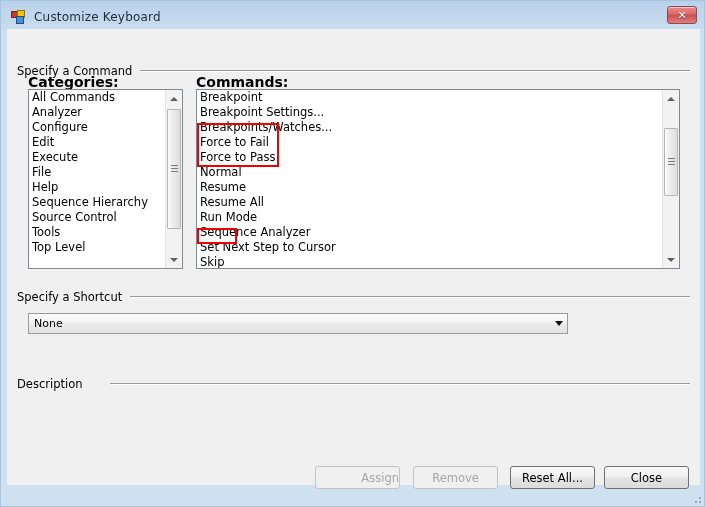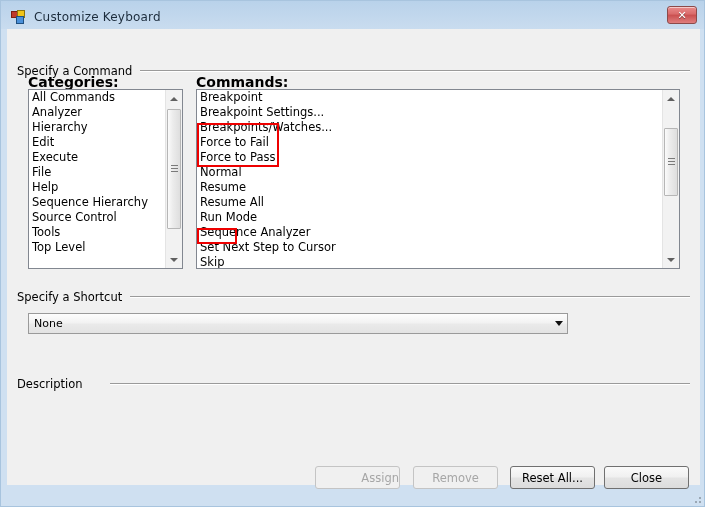--- a/index.html
+++ b/index.html
@@ -302,21 +302,21 @@
       <span class="label">Specify a Command</span>
       <span class="rule"></span>
     </div>
 
     <div class="list-label" style="left:21px; top:45px;">Categories:</div>
 
     <div class="listbox" style="left:21px; top:60px; width:155px; height:180px;">
       <div class="items" id="categories-items">
           <div class="item">All Commands</div>
           <div class="item">Analyzer</div>
-          <div class="item">Hierarchy</div>
+          <div class="item">Configure</div>
           <div class="item">Edit</div>
           <div class="item">Execute</div>
           <div class="item">File</div>
           <div class="item">Help</div>
           <div class="item">Sequence Hierarchy</div>
           <div class="item">Source Control</div>
           <div class="item">Tools</div>
           <div class="item">Top Level</div>
         </div>
       <div class="vscroll">

